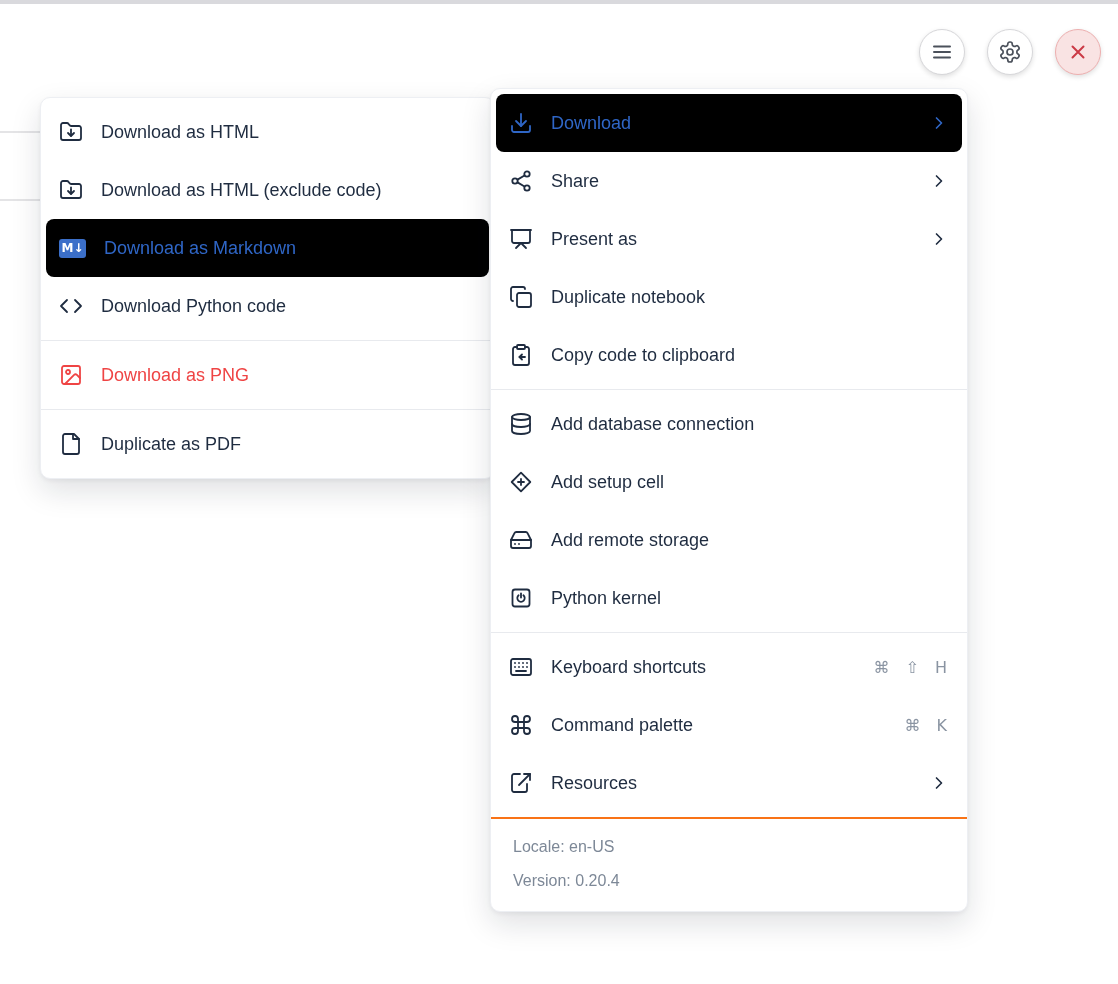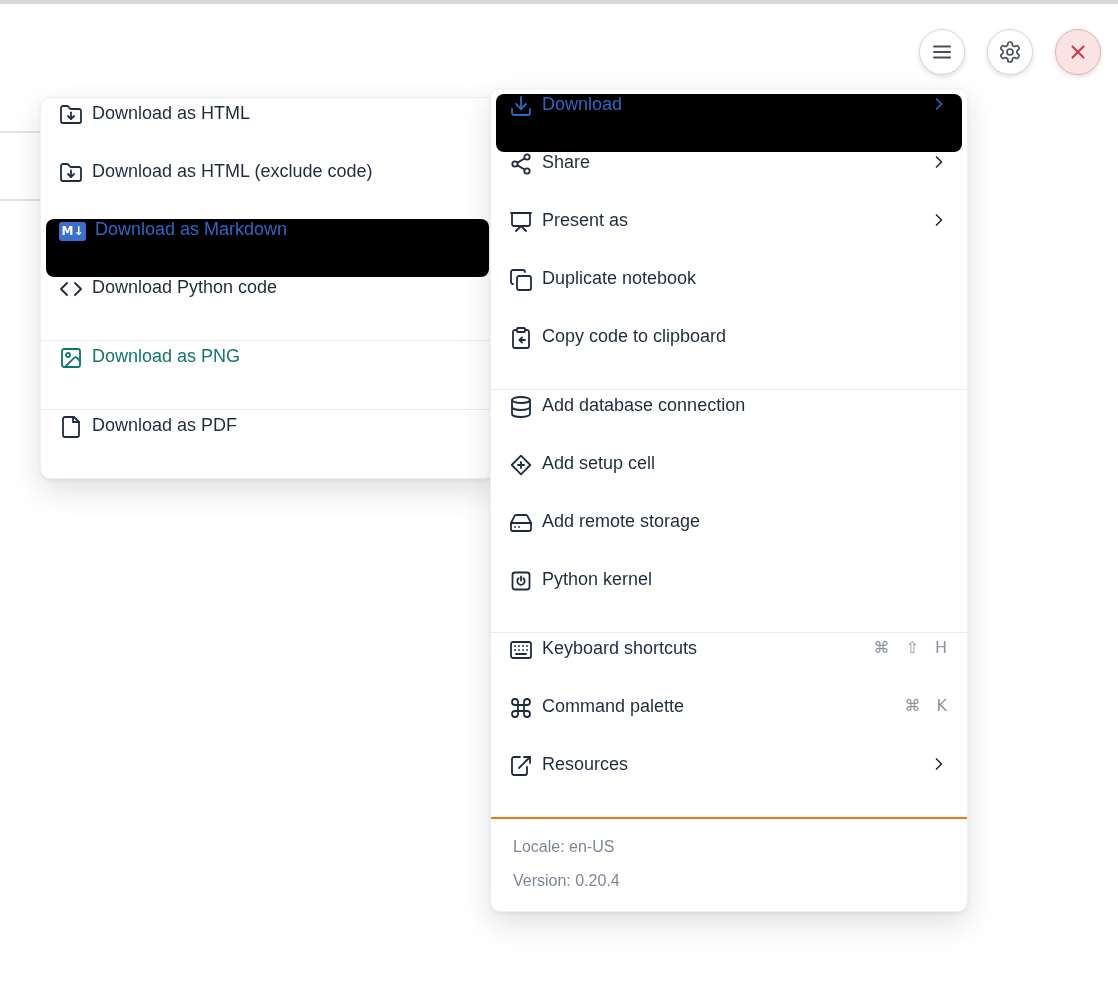--- a/index.html
+++ b/index.html
@@ -30,26 +30,26 @@
     position:absolute; background:#ffffff; border-radius:10px;
     border:1px solid #edeff3;
     box-shadow:0 2px 4px rgba(16,24,40,0.05), 0 12px 30px rgba(16,24,40,0.13);
   }
   .menu.submenu { left:40px; top:97px; width:455px; z-index:1; }
   .menu.mainmenu { left:490px; top:88px; width:478px; z-index:5; }
   .group { padding:5px; }
   .group + .group { border-top:1px solid #e8eaee; }
 
   .mi {
-    height:58px; display:flex; gap:9px;
+    height:58px; display:flex; align-items:center; gap:18px;
     padding:0 13px; border-radius:8px; font-size:18px; color:#1f2c40;
     cursor:pointer; white-space:nowrap;
   }
   .mi.active { background:#000000; color:#2f66c6; }
-  .mi.disabled { color:#0f766e; cursor:default; }
+  .mi.disabled { color:#ef4444; cursor:default; }
   .ic { width:24px; height:24px; flex:none; display:flex; align-items:center; justify-content:center; }
   .ic svg { width:24px; height:24px; stroke:currentColor; fill:none; stroke-width:1.8; stroke-linecap:round; stroke-linejoin:round; }
   .lb { flex:1; }
   .chev { width:20px; height:20px; flex:none; }
   .chev svg { width:20px; height:20px; stroke:currentColor; fill:none; stroke-width:2; stroke-linecap:round; stroke-linejoin:round; }
   .sc {
     font-family:"DejaVu Sans", sans-serif; font-size:16px; color:#8a94a2;
     letter-spacing:2px; word-spacing:7px; flex:none;
   }
   .md-badge {
@@ -144,21 +144,21 @@
     </div>
   </div>
   <div class="group">
     <div class="mi">
       <span class="ic">
         <svg viewBox="0 0 24 24">
             <path d="M15 2H6a2 2 0 0 0-2 2v16a2 2 0 0 0 2 2h12a2 2 0 0 0 2-2V7Z"></path>
             <path d="M14 2v5h6"></path>
           </svg>
       </span>
-      <span class="lb">Download as PDF</span>
+      <span class="lb">Duplicate as PDF</span>
     </div>
   </div>
 </div>
 
 <div class="menu mainmenu">
   <div class="group">
     <div class="mi active">
       <span class="ic">
         <svg viewBox="0 0 24 24">
             <path d="M21 15v4a2 2 0 0 1-2 2H5a2 2 0 0 1-2-2v-4"></path>

